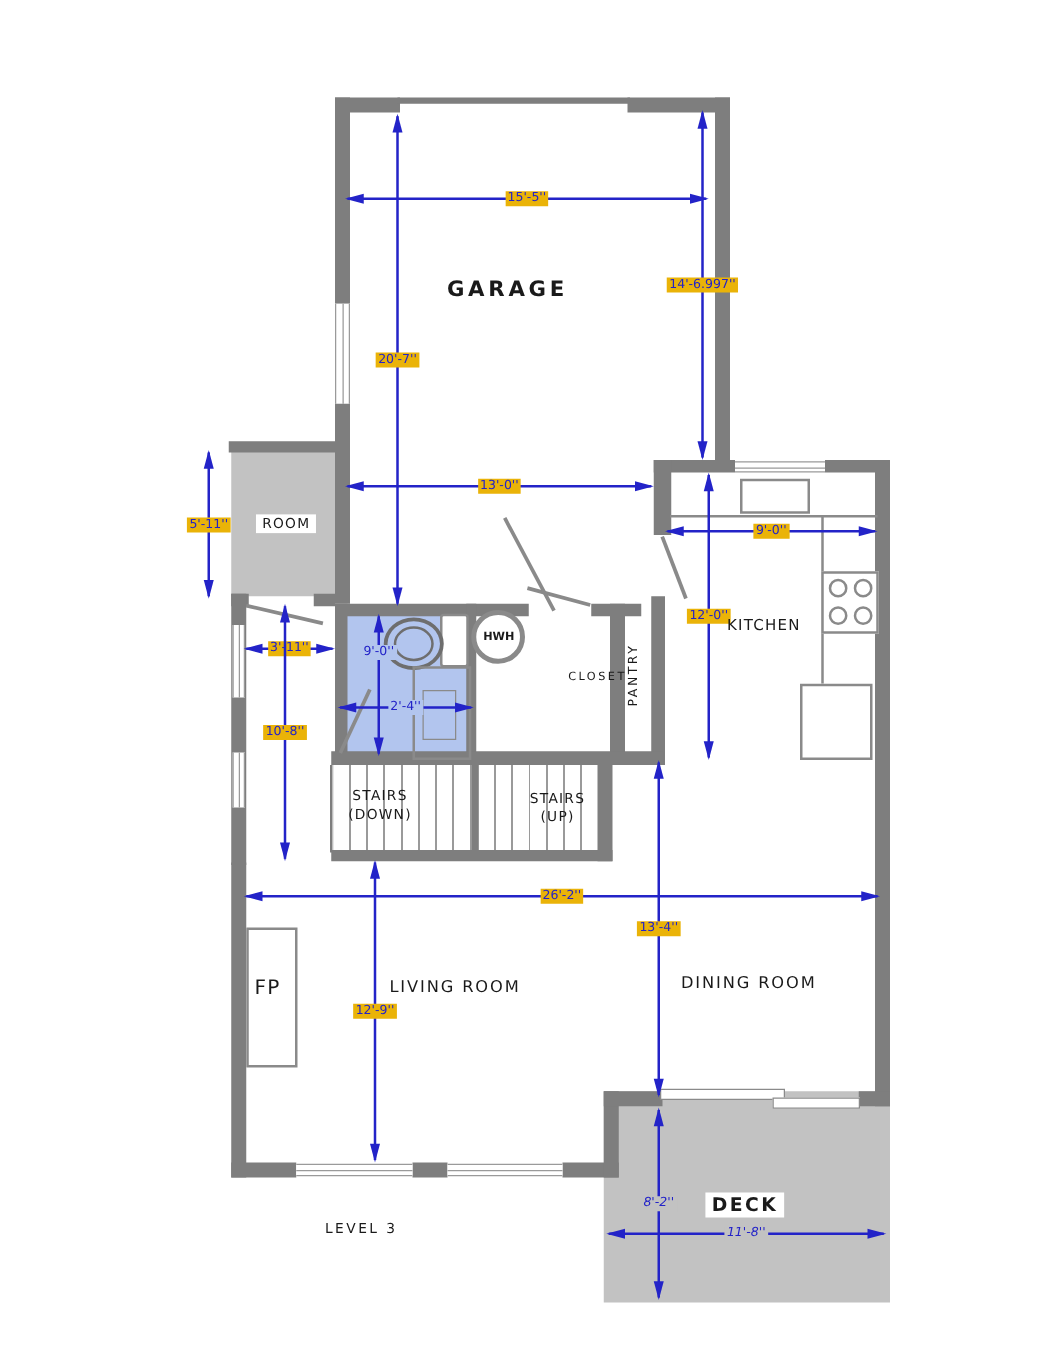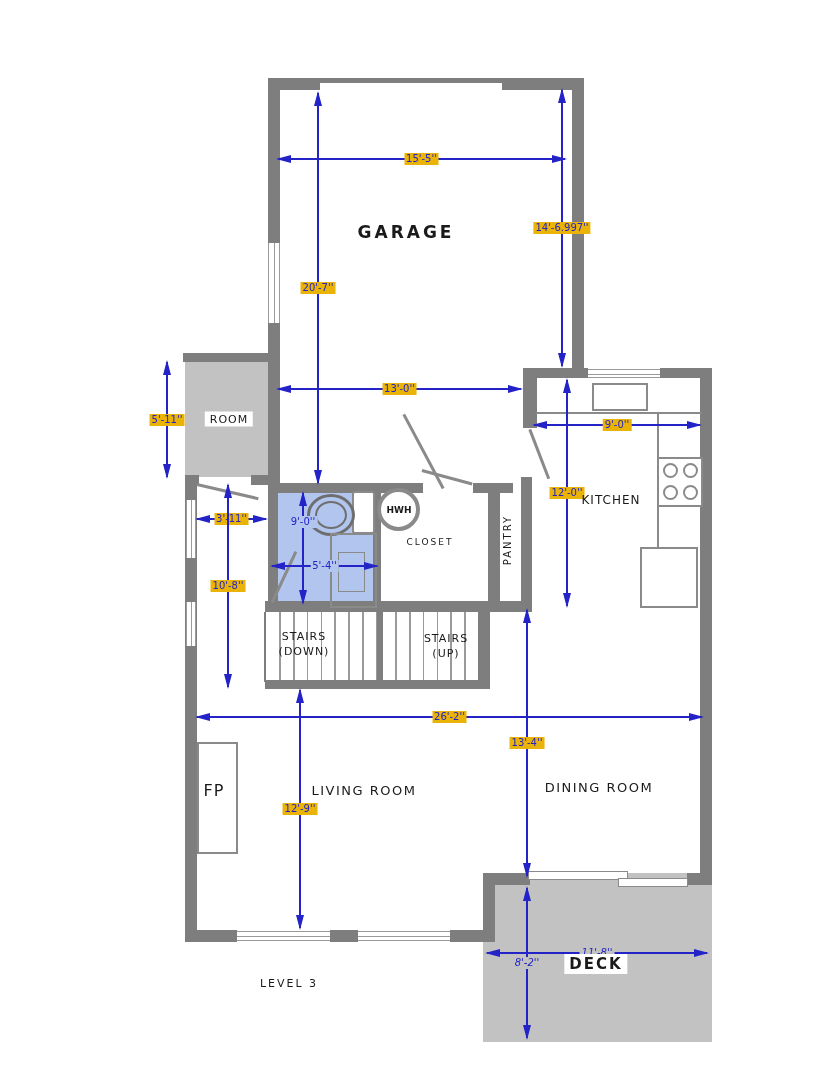--- a/index.html
+++ b/index.html
@@ -42,21 +42,21 @@
   .dl{position:absolute;left:50%;top:50%;transform:translate(-50%,-50%);
       font-size:10px;color:var(--dim);background:#eab308;padding:0 2px;white-space:nowrap;line-height:12px;}
   .dl.onblue{background:var(--bath);}
   .dl.ongray{background:var(--ext);font-style:italic;}
   .dl.shiftup{top:26%;}
 
   .lbl{position:absolute;transform:translate(-50%,-50%);color:#1a1a1a;white-space:nowrap;text-align:center;}
   .room{font-size:13px;letter-spacing:1.5px;}
   .big{font-size:17px;letter-spacing:3px;font-weight:600;}
   .box{background:#fff;padding:1px 5px;}
-  .small{font-size:9px;letter-spacing:2px;}
+  .small{font-size:9px;letter-spacing:2px;margin-left:48px;}
   .stairlbl{font-size:11px;line-height:15px;letter-spacing:1px;}
   .rot{transform:translate(-50%,-50%) rotate(-90deg);}
   .disc{position:absolute;font-size:7.6px;line-height:10px;color:#8f8ea4;letter-spacing:.2px;}
   .circle{border-radius:50%;}
   .burner{position:absolute;width:15px;height:15px;border:2px solid var(--furn);border-radius:50%;box-sizing:border-box;background:#fff;}
 </style>
 </head>
 <body>
 
 <div id="plan">
@@ -177,21 +177,21 @@
     <span class="dl">10'-8''</span>
   </div>
   <div class="dimv" style="left:302px;top:493px;height:110px">
     <span class="au"></span>
     <span class="ad"></span>
     <span class="dl onblue shiftup">9'-0''</span>
   </div>
   <div class="dimh" style="left:272px;top:565px;width:105px">
     <span class="al"></span>
     <span class="ar"></span>
-    <span class="dl onblue">5'-4''</span>
+    <span class="dl onblue">2'-4''</span>
   </div>
   <div class="dimh" style="left:534px;top:424px;width:166px">
     <span class="al"></span>
     <span class="ar"></span>
     <span class="dl">9'-0''</span>
   </div>
   <div class="dimv" style="left:566px;top:380px;height:226px">
     <span class="au"></span>
     <span class="ad"></span>
     <span class="dl">12'-0''</span>
@@ -209,21 +209,21 @@
   <div class="dimv" style="left:526px;top:610px;height:266px">
     <span class="au"></span>
     <span class="ad"></span>
     <span class="dl">13'-4''</span>
   </div>
   <div class="dimv" style="left:526px;top:888px;height:150px">
     <span class="au"></span>
     <span class="ad"></span>
     <span class="dl ongray">8'-2''</span>
   </div>
-  <div class="dimh" style="left:487px;top:952px;width:220px">
+  <div class="dimh" style="left:487px;top:986px;width:220px">
     <span class="al"></span>
     <span class="ar"></span>
     <span class="dl ongray">11'-8''</span>
   </div>
 
   <div class="lbl big" style="left:406px;top:232px">GARAGE</div>
   <div class="lbl box" style="left:229px;top:419px;font-size:11px;letter-spacing:1px">ROOM</div>
   <div class="lbl" style="left:611px;top:500px;font-size:12px;letter-spacing:1px">KITCHEN</div>
   <div class="lbl small" style="left:430px;top:542px">CLOSET</div>
   <div class="lbl rot" style="left:507px;top:540px;font-size:10px;letter-spacing:2px">PANTRY</div>

